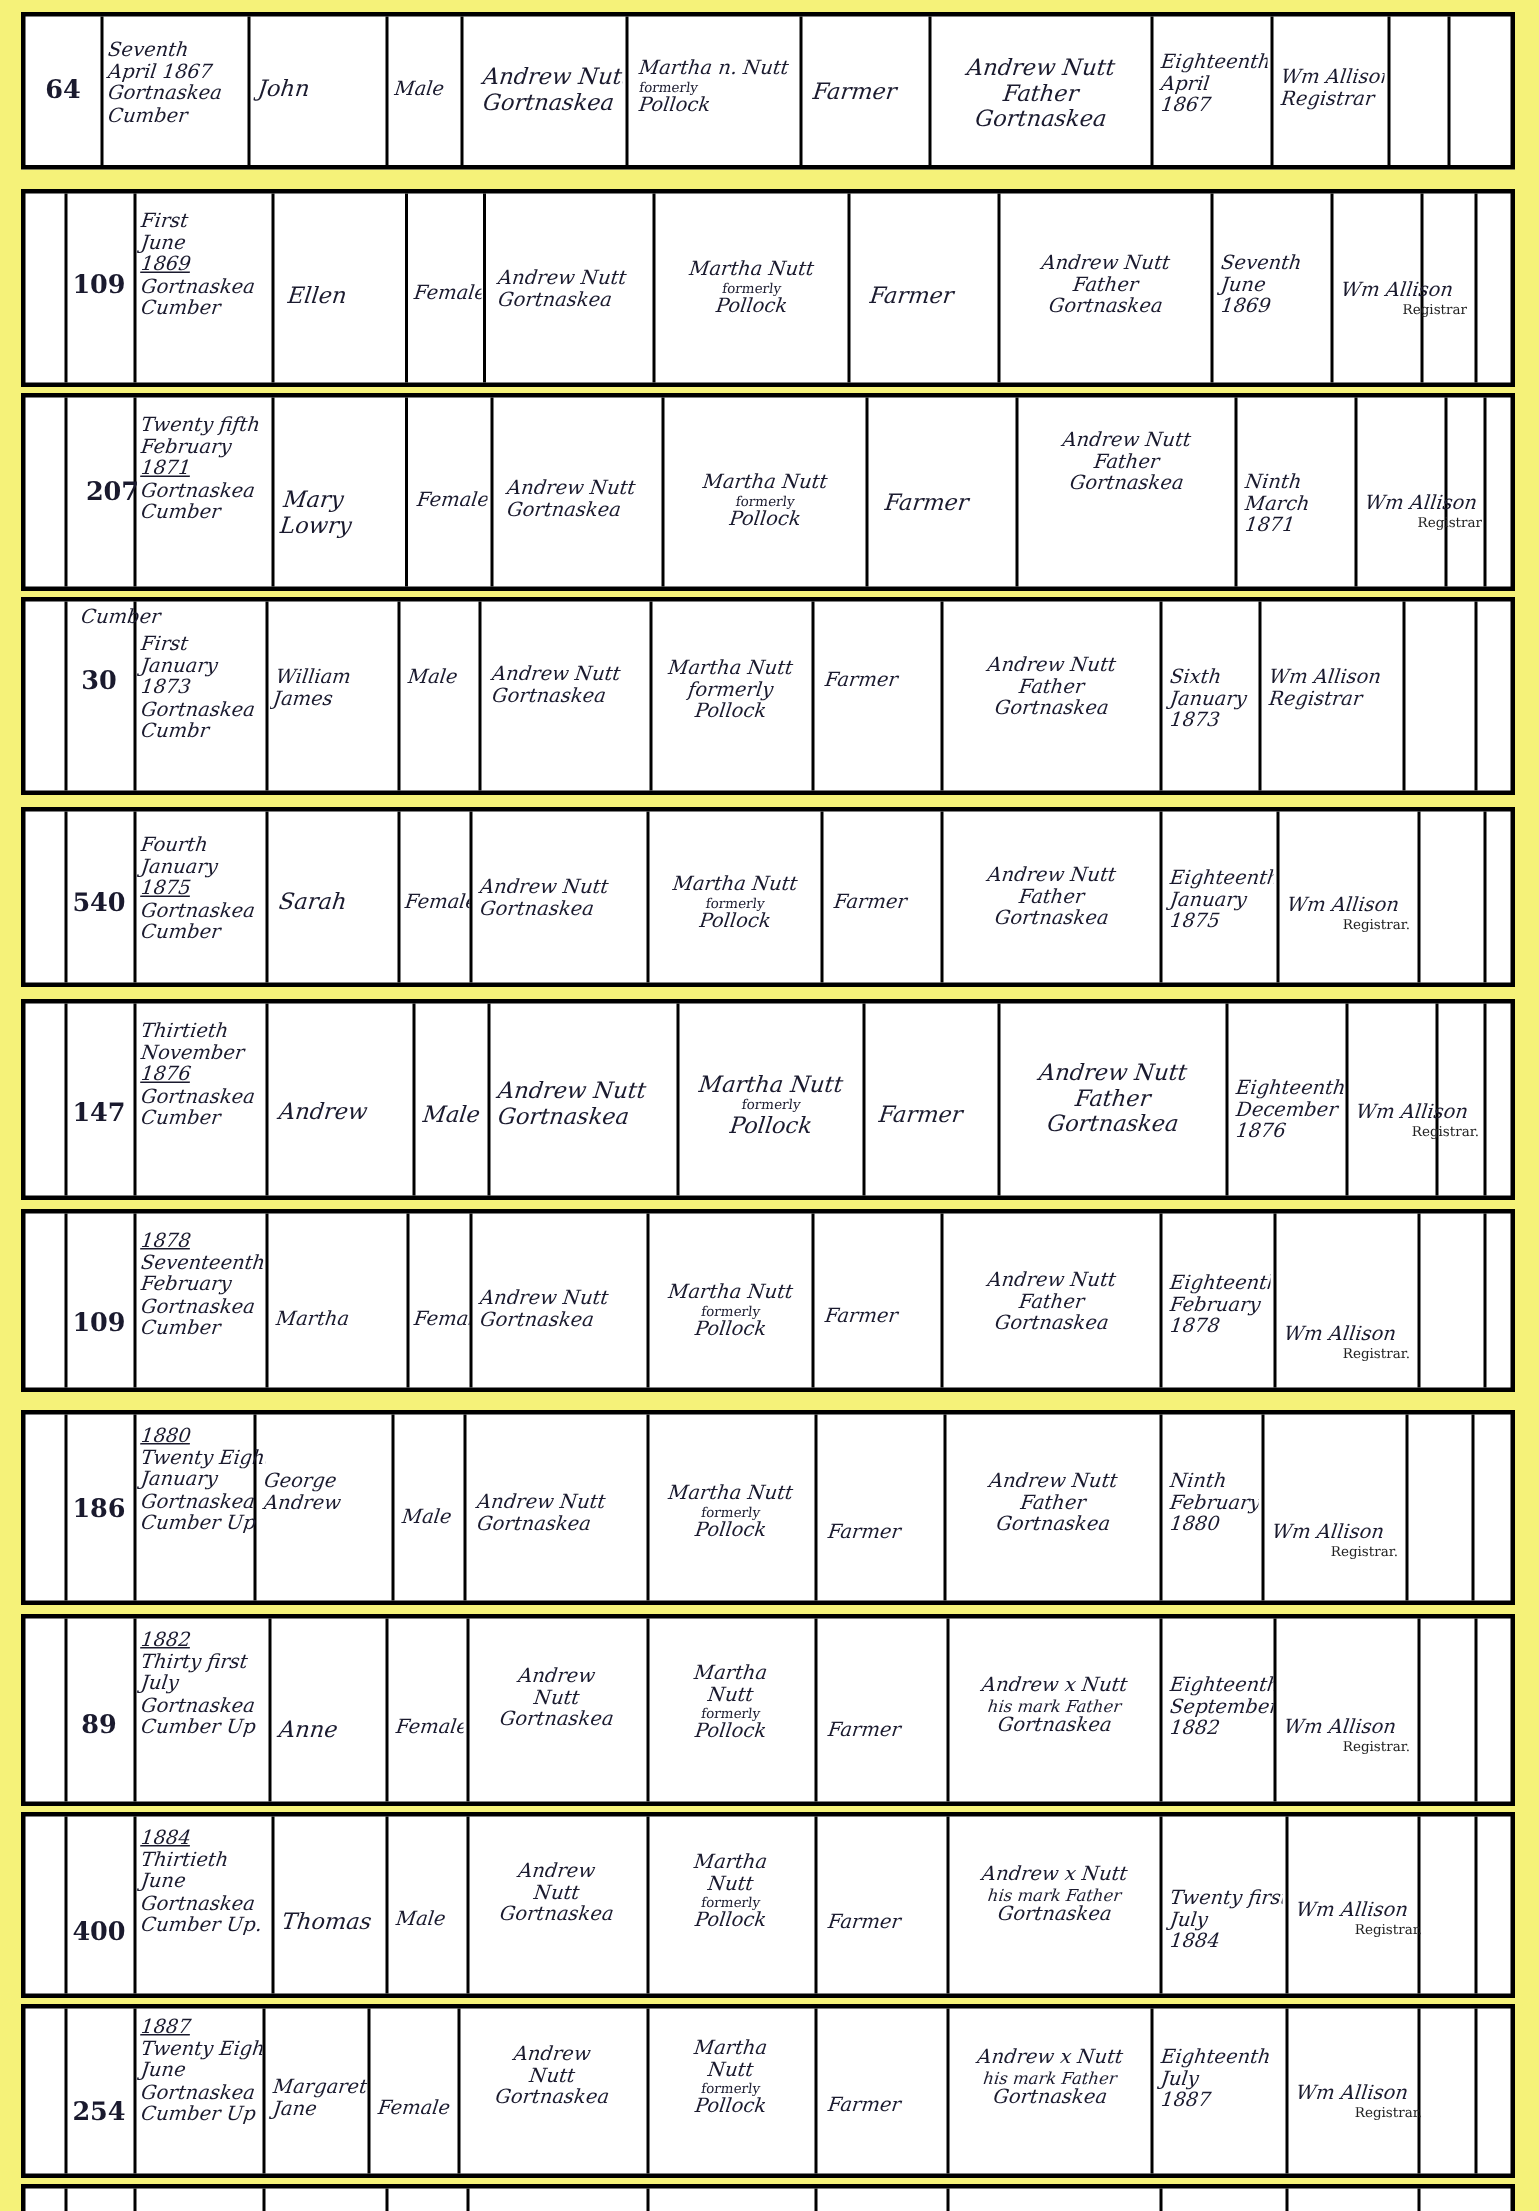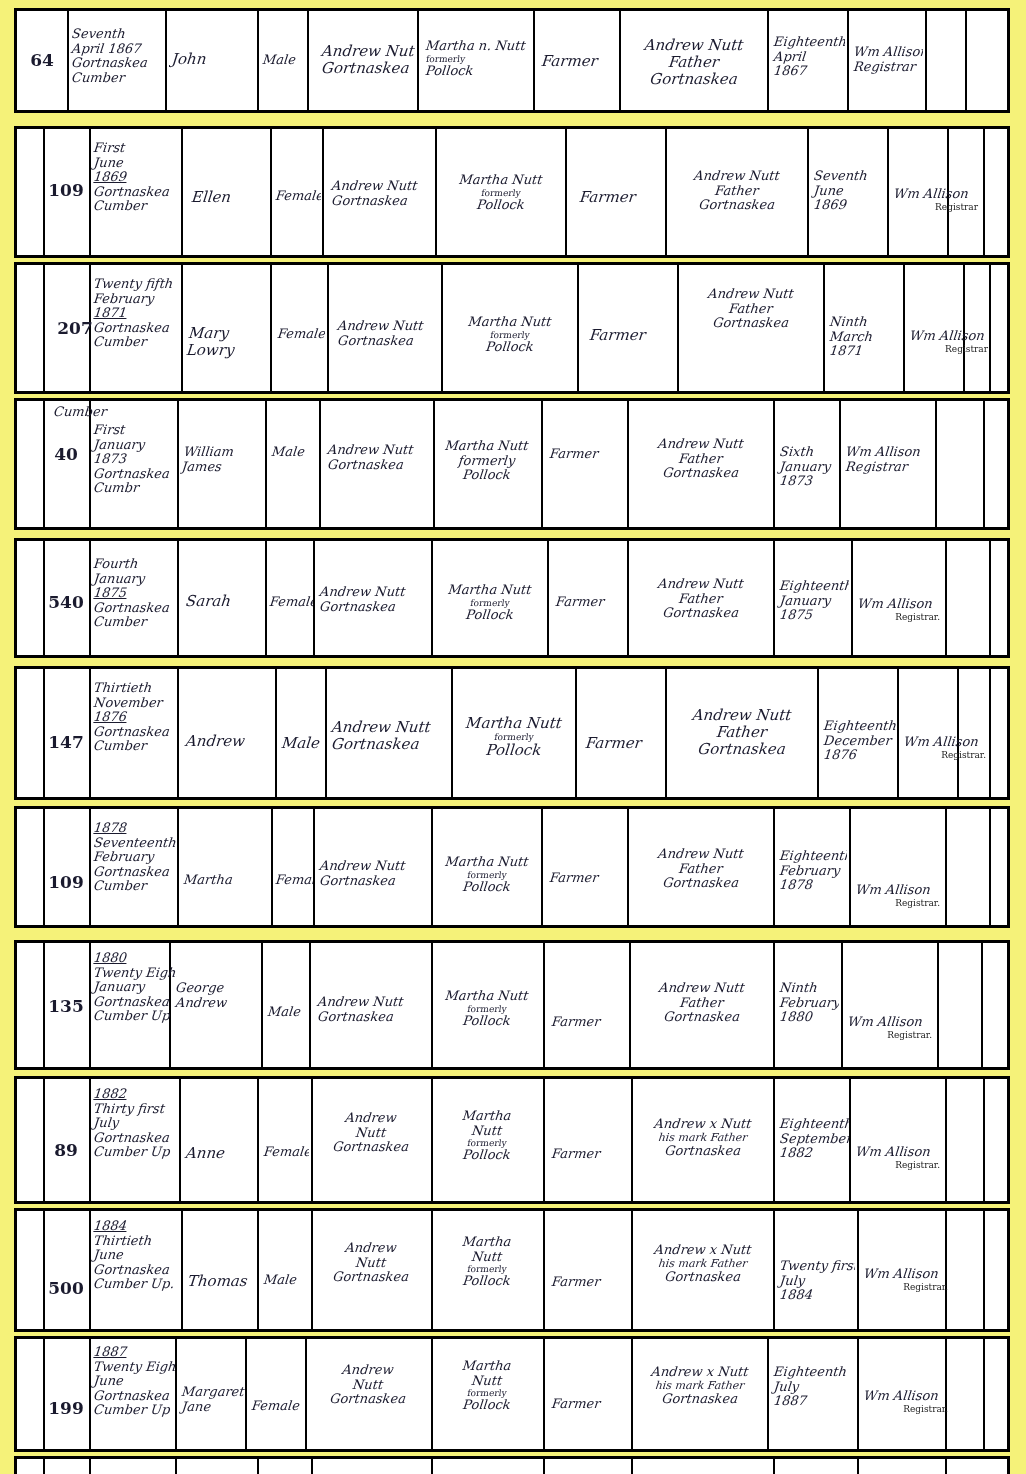--- a/index.html
+++ b/index.html
@@ -239,21 +239,21 @@
       <div class="vr" style="left:248px"></div>
       <div class="vr" style="left:302px"></div>
       <div class="vr" style="left:416px"></div>
       <div class="vr" style="left:524px"></div>
       <div class="vr" style="left:610px"></div>
       <div class="vr" style="left:756px"></div>
       <div class="vr" style="left:822px"></div>
       <div class="vr" style="left:918px"></div>
       <div class="vr" style="left:966px"></div>
     </div>
-    <div class="cell num ctr" style="left:26px;top:42px;width:46px;">40</div>
+    <div class="cell num ctr" style="left:26px;top:42px;width:46px;">30</div>
     <div class="cell sm" style="left:34px;top:2px;width:100px;"><span class="hand">Cumber</span></div>
     <div class="cell sm" style="left:74px;top:20px;width:84px;">
       <span class="ln hand">First</span>
       <span class="ln hand">January</span>
       <span class="ln hand">1873</span>
       <span class="ln hand">Gortnaskea</span>
       <span class="ln hand">Cumbr</span>
     </div>
     <div class="cell sm" style="left:163px;top:42px;width:84px;"><span class="hand">William James</span></div>
     <div class="cell sm" style="left:252px;top:42px;width:48px;"><span class="hand">Male</span></div>
@@ -444,21 +444,21 @@
       <div class="vr" style="left:244px"></div>
       <div class="vr" style="left:292px"></div>
       <div class="vr" style="left:414px"></div>
       <div class="vr" style="left:526px"></div>
       <div class="vr" style="left:612px"></div>
       <div class="vr" style="left:756px"></div>
       <div class="vr" style="left:824px"></div>
       <div class="vr" style="left:920px"></div>
       <div class="vr" style="left:964px"></div>
     </div>
-    <div class="cell num ctr" style="left:26px;top:52px;width:46px;">135</div>
+    <div class="cell num ctr" style="left:26px;top:52px;width:46px;">186</div>
     <div class="cell sm" style="left:74px;top:6px;width:86px;">
       <span class="ln hand underline-date">1880</span>
       <span class="ln hand">Twenty Eighth</span>
       <span class="ln hand">January</span>
       <span class="ln hand">Gortnaskea</span>
       <span class="ln hand">Cumber Up</span>
     </div>
     <div class="cell sm" style="left:156px;top:36px;width:86px;">
       <span class="ln hand">George</span>
       <span class="ln hand">Andrew</span>
@@ -551,21 +551,21 @@
       <div class="vr" style="left:240px"></div>
       <div class="vr" style="left:294px"></div>
       <div class="vr" style="left:414px"></div>
       <div class="vr" style="left:526px"></div>
       <div class="vr" style="left:614px"></div>
       <div class="vr" style="left:756px"></div>
       <div class="vr" style="left:840px"></div>
       <div class="vr" style="left:928px"></div>
       <div class="vr" style="left:966px"></div>
     </div>
-    <div class="cell num ctr" style="left:26px;top:66px;width:46px;">500</div>
+    <div class="cell num ctr" style="left:26px;top:66px;width:46px;">400</div>
     <div class="cell sm" style="left:74px;top:6px;width:88px;">
       <span class="ln hand underline-date">1884</span>
       <span class="ln hand">Thirtieth</span>
       <span class="ln hand">June</span>
       <span class="ln hand">Gortnaskea</span>
       <span class="ln hand">Cumber Up.</span>
     </div>
     <div class="cell nm" style="left:168px;top:60px;width:72px;"><span class="hand">Thomas</span></div>
     <div class="cell sm" style="left:244px;top:60px;width:48px;"><span class="hand">Male</span></div>
     <div class="cell sm ctr" style="left:298px;top:28px;width:112px;">
@@ -604,21 +604,21 @@
       <div class="vr" style="left:228px"></div>
       <div class="vr" style="left:288px"></div>
       <div class="vr" style="left:414px"></div>
       <div class="vr" style="left:526px"></div>
       <div class="vr" style="left:614px"></div>
       <div class="vr" style="left:750px"></div>
       <div class="vr" style="left:840px"></div>
       <div class="vr" style="left:928px"></div>
       <div class="vr" style="left:966px"></div>
     </div>
-    <div class="cell num ctr" style="left:26px;top:58px;width:46px;">199</div>
+    <div class="cell num ctr" style="left:26px;top:58px;width:46px;">254</div>
     <div class="cell sm" style="left:74px;top:4px;width:84px;">
       <span class="ln hand underline-date">1887</span>
       <span class="ln hand">Twenty Eighth</span>
       <span class="ln hand">June</span>
       <span class="ln hand">Gortnaskea</span>
       <span class="ln hand">Cumber Up</span>
     </div>
     <div class="cell sm" style="left:162px;top:44px;width:66px;">
       <span class="ln hand">Margaret</span>
       <span class="ln hand">Jane</span>

